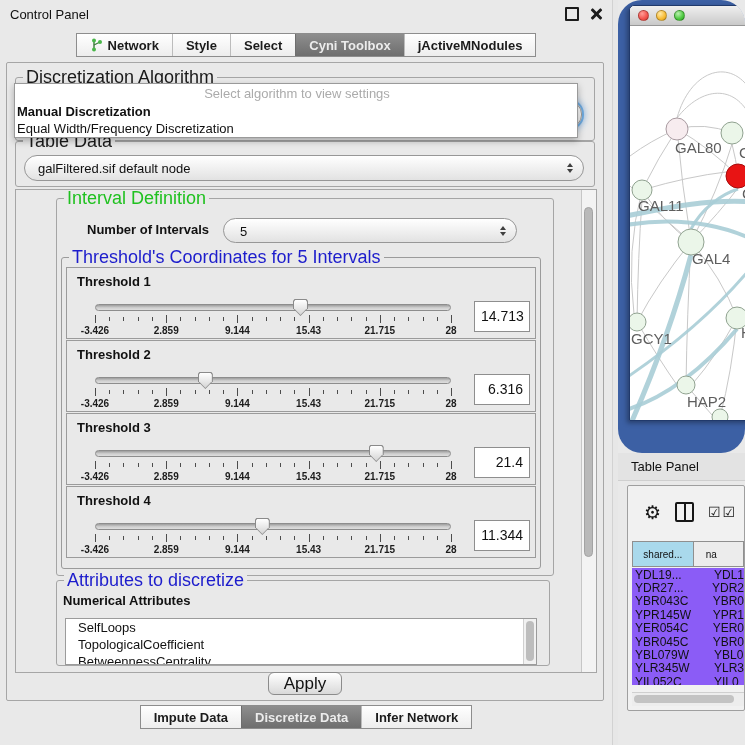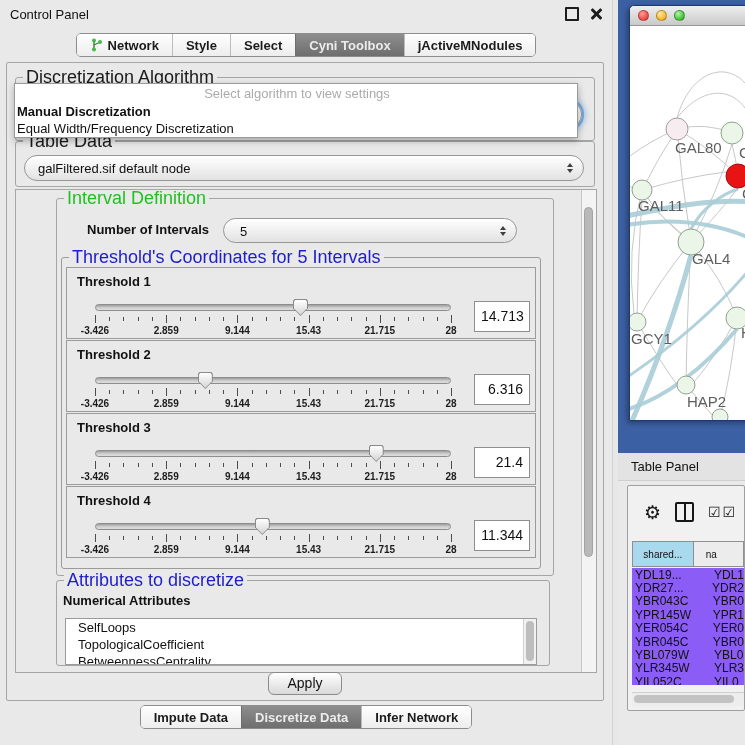--- a/index.html
+++ b/index.html
@@ -11,21 +11,21 @@
   #cp-titlebar{position:absolute;left:0;top:0;right:0;height:28px;display:flex;align-items:center;padding:0 10px;box-sizing:border-box;}
   #cp-title{font-size:13px;color:#111;}
   #cp-winbtns{margin-left:auto;display:flex;align-items:center;gap:11px;}
   .float-btn{width:10px;height:10px;border:2px solid #1c1c1c;border-radius:1px;}
   .close-btn{position:relative;width:12px;height:12px;}
   .close-btn::before,.close-btn::after{content:"";position:absolute;left:5px;top:-1px;width:3px;height:14px;background:#1c1c1c;border-radius:1px;}
   .close-btn::before{transform:rotate(45deg);} .close-btn::after{transform:rotate(-45deg);}
 
   
   .seg-row{position:absolute;left:0;width:612px;display:flex;justify-content:center;}
-  .seg{display:inline-flex;background:#fff;border:1px solid #8d8d8d;border-radius:5px;overflow:hidden;height:22px;}
+  .seg{display:inline-flex;background:#fff;border:1px solid #8d8d8d;border-radius:0;overflow:hidden;height:22px;}
   .seg-item{display:flex;align-items:center;gap:5px;padding:0 13px;font-size:13px;font-weight:700;color:#1b1b1b;
             border-left:1px solid #bcbcbc;background:linear-gradient(#ffffff,#ededed);white-space:nowrap;}
   .seg-item:first-child{border-left:none;}
   .seg-item.selected{background:linear-gradient(#8e8e8e,#6e6e6e);color:#ececec;border-left-color:#6e6e6e;}
   .net-ico{display:inline-block;width:13px;height:14px;}
 
   #cp-outer{position:absolute;left:6px;top:62px;width:598px;height:639px;border:1px solid #a6a6a6;border-radius:2px;background:#e9e9e9;box-sizing:border-box;}
 
   .group{position:absolute;border:1px solid #a5a5a5;border-radius:3px;box-sizing:border-box;}
   .legend{position:absolute;top:-8px;left:7px;background:#e9e9e9;padding:0 3px;font-size:18px;line-height:15px;color:#1a1a1a;white-space:nowrap;}
@@ -66,25 +66,25 @@
   .valbox{position:absolute;right:5px;top:33px;width:56px;height:31px;background:#fff;border:1px solid #8e8e8e;
           font-size:14px;color:#111;text-align:right;line-height:29px;padding:0 6px;box-sizing:border-box;}
 
   #attr-list{position:absolute;left:8px;top:37px;right:12px;height:47px;background:#fff;border:1px solid #9b9b9b;overflow:hidden;box-sizing:border-box;}
   .attr-item{font-size:13px;line-height:17px;padding-left:12px;color:#111;white-space:nowrap;}
   #attr-vscroll{position:absolute;right:0;top:0;width:13px;bottom:0;background:#f1f1f1;border-left:1px solid #d0d0d0;box-sizing:border-box;}
   #attr-vscroll .thumb{position:absolute;left:2px;top:2px;width:8px;height:40px;background:#bdbdbd;border-radius:5px;}
 
   #apply-btn{position:absolute;left:50%;transform:translateX(-50%);bottom:5px;width:74px;height:23px;
              background:linear-gradient(#ffffff,#d9d9d9);border:1px solid #8b8b8b;border-radius:6px;
-             font-size:14px;color:#111;text-align:center;line-height:21px;box-sizing:border-box;}
+             font-size:17px;color:#111;text-align:center;line-height:21px;box-sizing:border-box;}
 
   
   #splitter{position:absolute;left:612px;top:0;width:6px;height:745px;background:#e7e7e7;border-left:1px solid #d2d2d2;box-sizing:border-box;}
-  #network-bg{position:absolute;left:618px;top:0;width:127px;height:453px;background:#3c60a4;overflow:hidden;}
+  #network-bg{position:absolute;left:618px;top:0;width:127px;height:453px;background:#3c60a4;overflow:hidden;border-radius:24px;}
   #mac-window{position:absolute;left:11px;top:5px;width:130px;height:416px;background:#fff;border:1px solid #20396b;
               border-radius:5px 5px 0 0;box-shadow:-2px 2px 5px rgba(0,0,0,.35);box-sizing:border-box;}
   #mac-titlebar{height:20px;background:linear-gradient(#efefef,#c9c9c9);border-bottom:1px solid #979797;border-radius:5px 5px 0 0;
                 display:flex;align-items:center;padding-left:8px;gap:7px;box-sizing:border-box;}
   .tl{width:11px;height:11px;border-radius:50%;box-sizing:border-box;border:1px solid rgba(0,0,0,.25);}
   .tl.red{background:radial-gradient(circle at 35% 30%,#ff9d97,#f2524c 60%,#d33a34);}
   .tl.yellow{background:radial-gradient(circle at 35% 30%,#ffe9a8,#f7bb34 60%,#d99b1d);}
   .tl.green{background:radial-gradient(circle at 35% 30%,#baf0b0,#4cc93f 60%,#2fa327);}
   #net-canvas{position:relative;width:100%;height:394px;background:#fff;overflow:hidden;}
 

